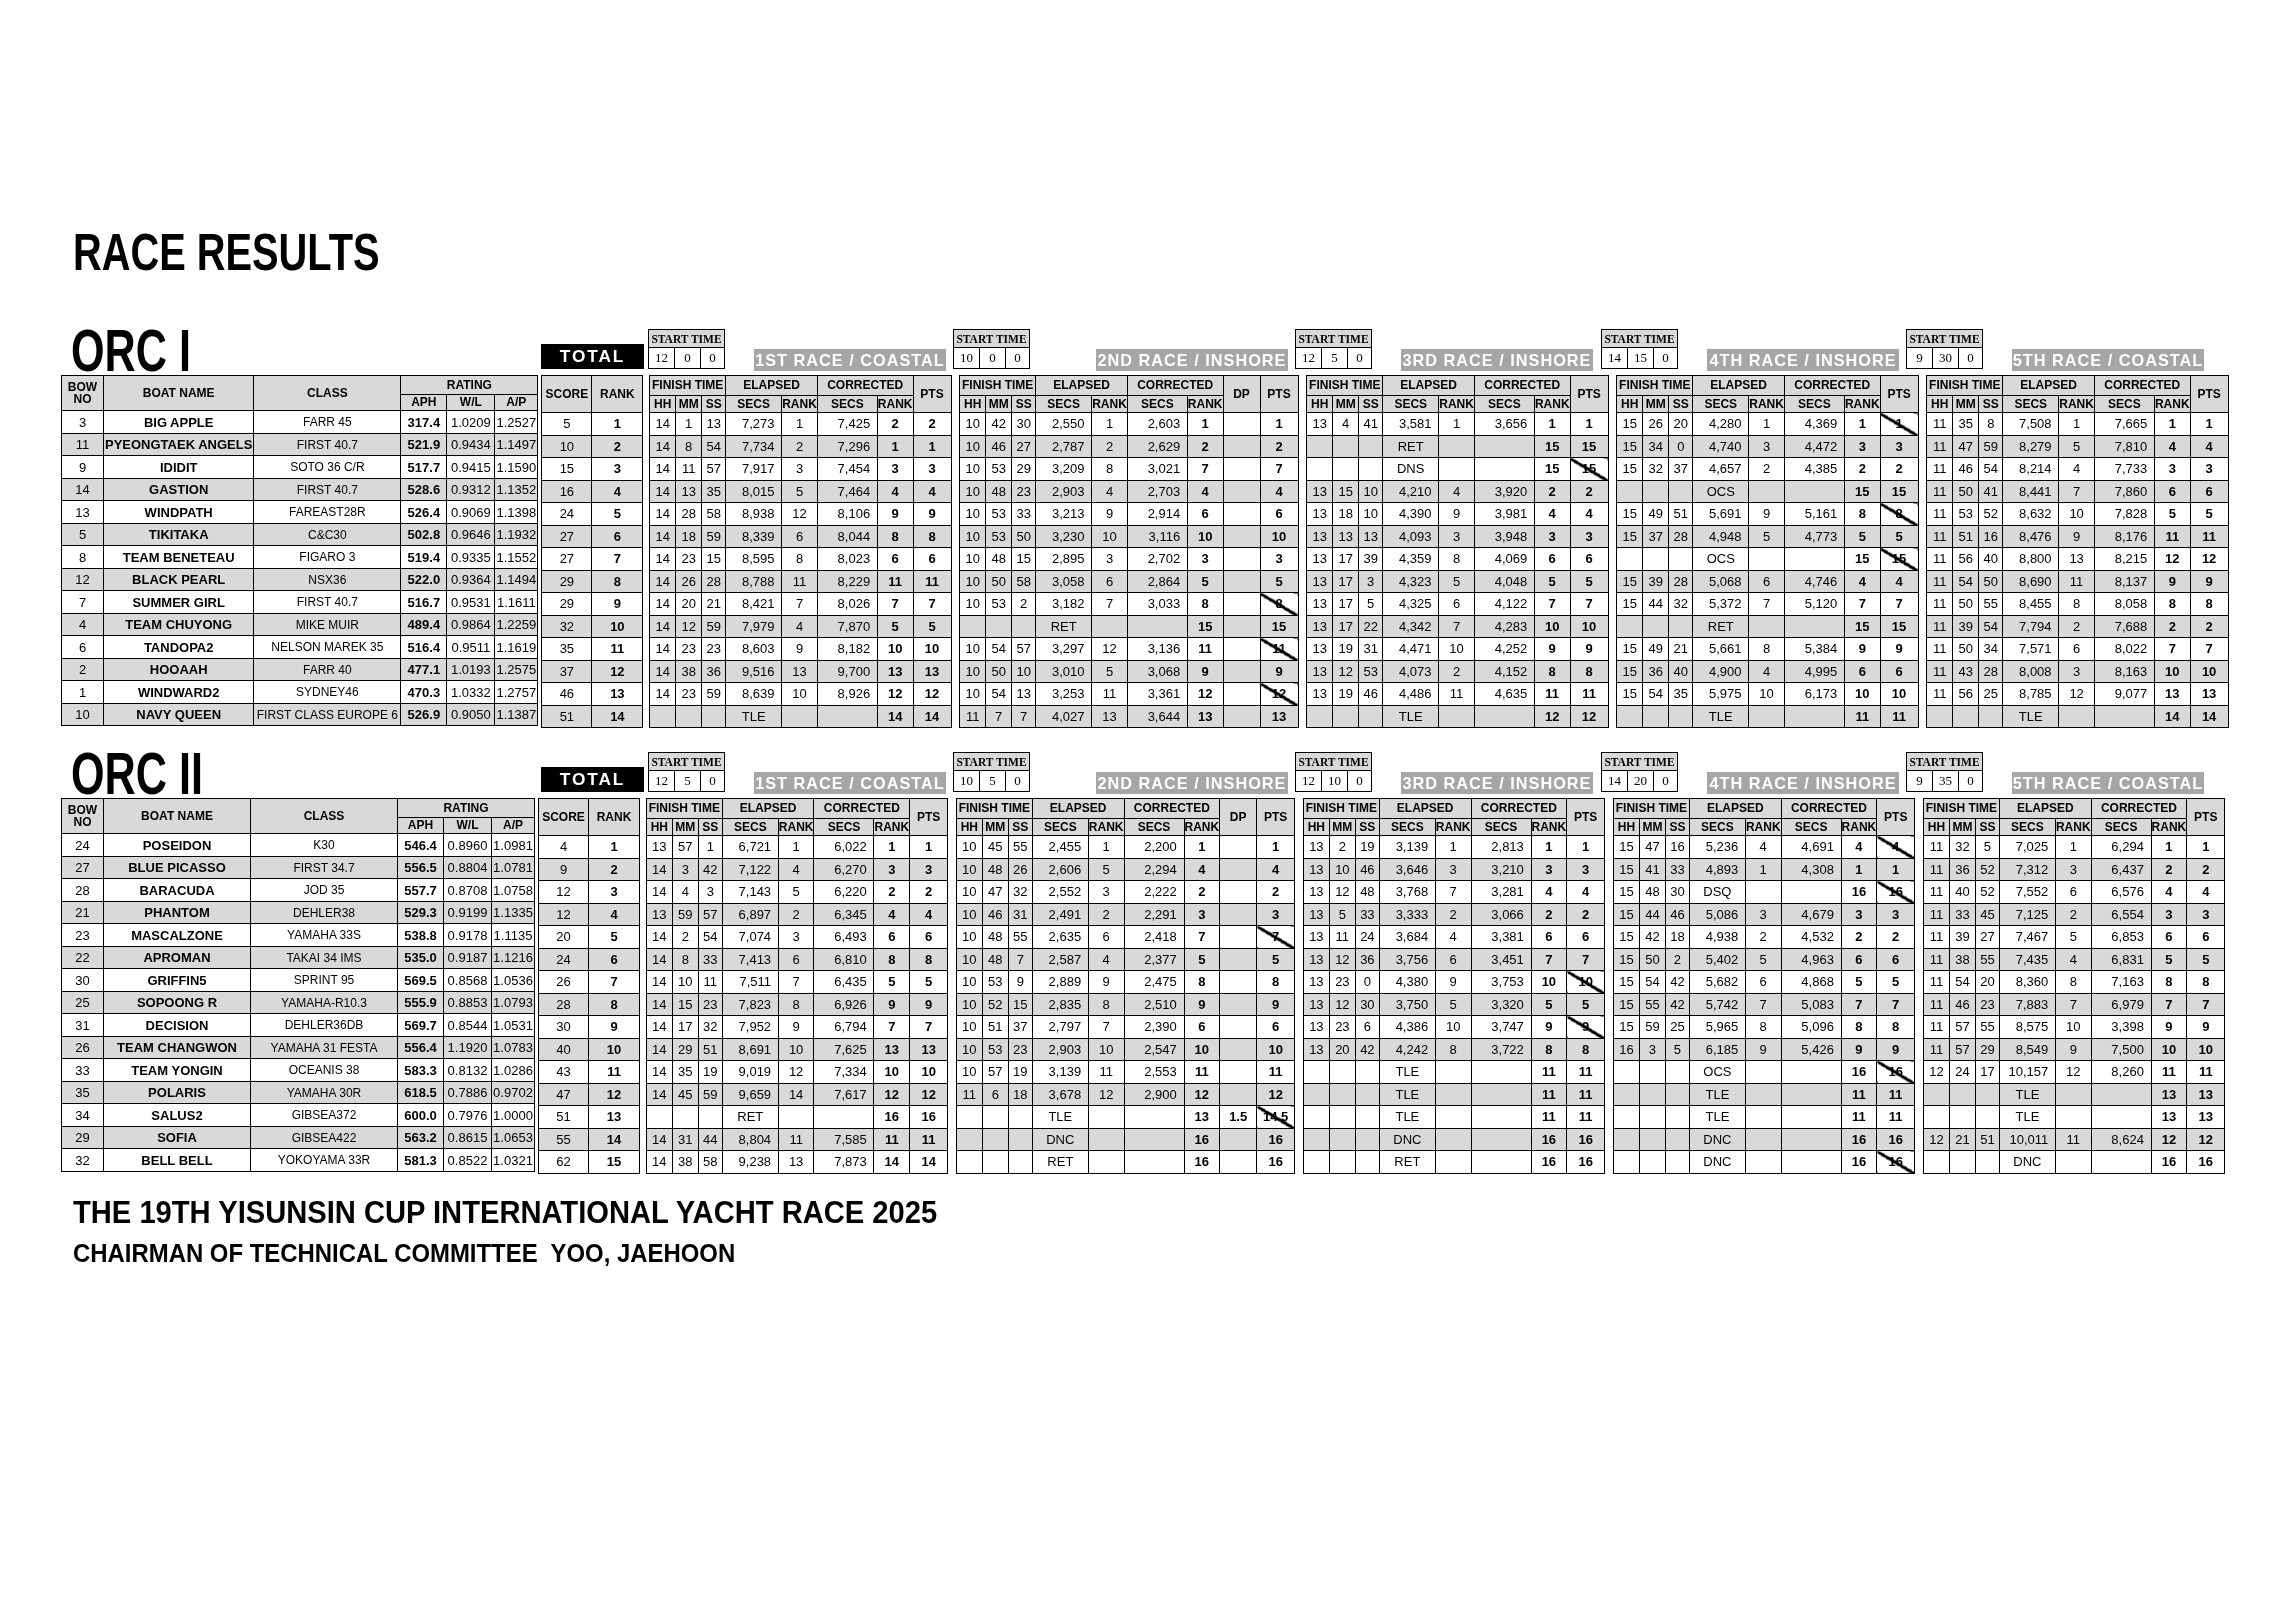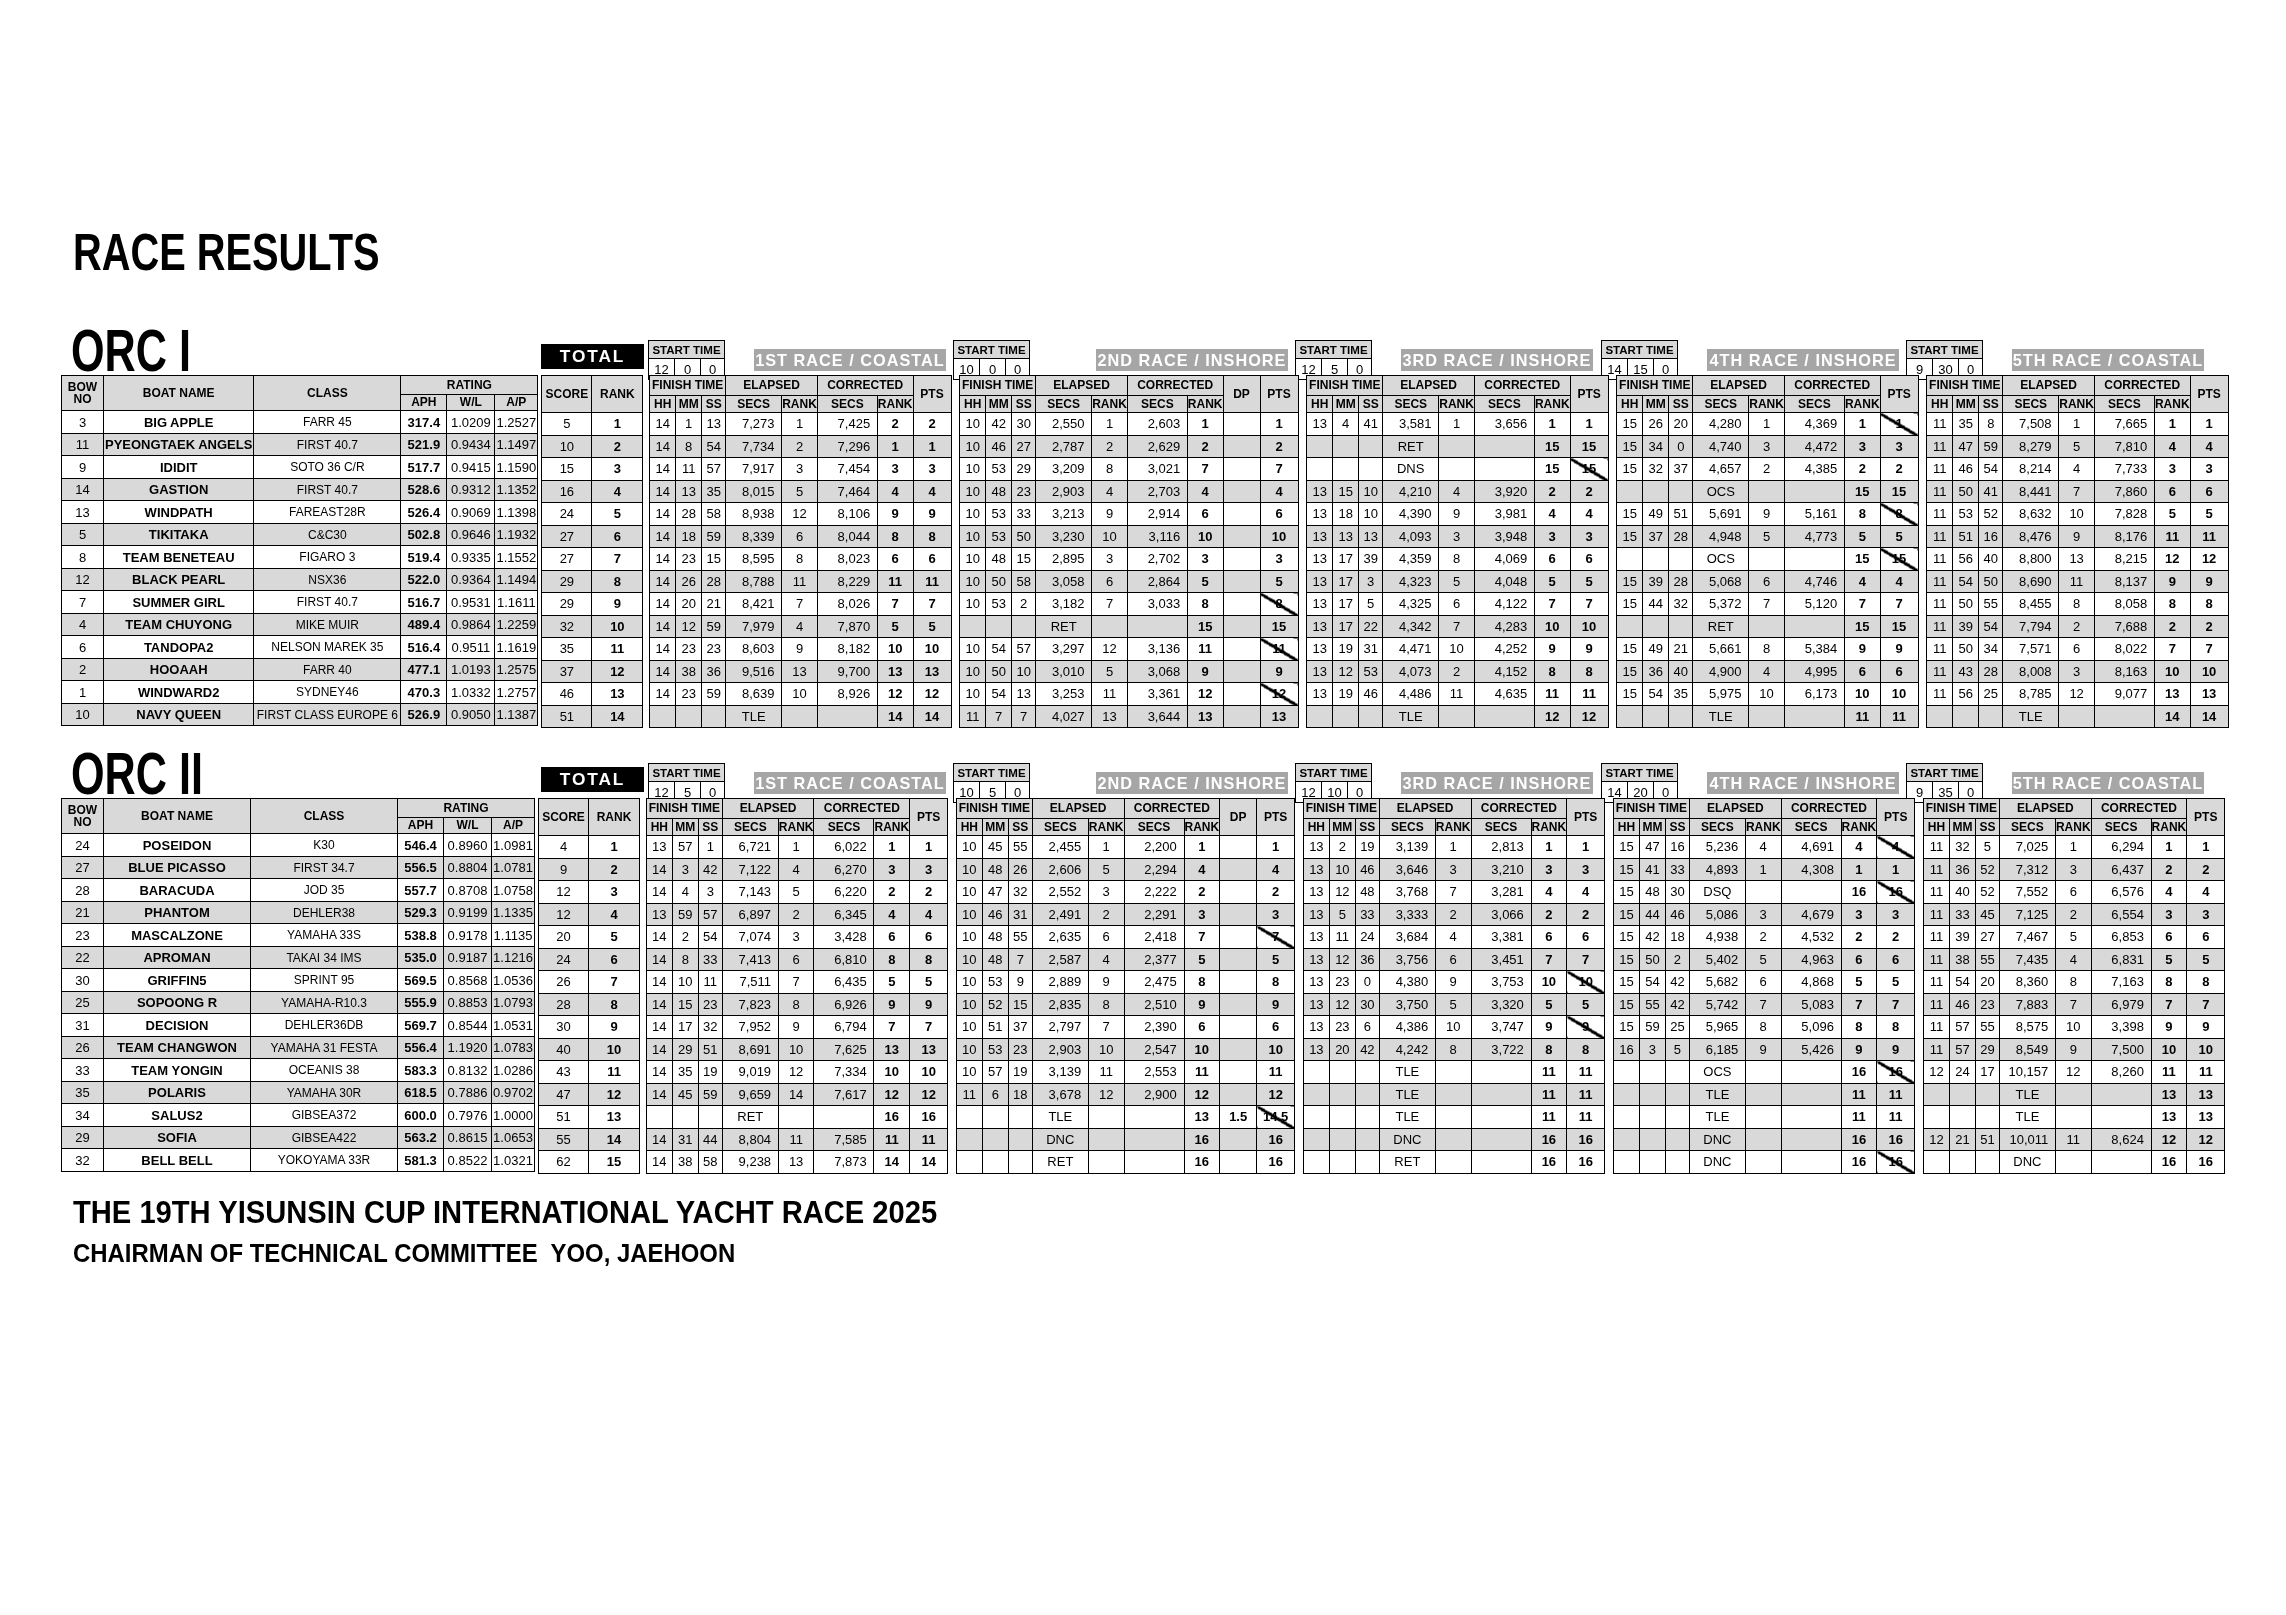--- a/index.html
+++ b/index.html
@@ -12,21 +12,21 @@
   .title{position:absolute;left:73px;top:227px;font-size:51px;font-weight:700;line-height:1;transform:scaleX(0.78);transform-origin:left top;white-space:nowrap;letter-spacing:0;}
 
   .sec{position:absolute;left:61px;width:2219px;}
   .sec-1{top:325px;height:419px;}
   .sec-2{top:748px;height:438px;}
   .sec-heading{position:absolute;left:9.6px;top:-3.8px;font-size:60px;font-weight:700;line-height:1;transform:scaleX(0.72);transform-origin:left top;white-space:nowrap;}
 
   .total-box{position:absolute;left:480px;top:19px;width:103px;height:25px;line-height:25px;background:#000;color:#fff;font-size:17.3px;font-weight:700;text-align:center;letter-spacing:1.9px;}
   .banner{position:absolute;top:24px;height:22px;line-height:22px;background:var(--banner);color:#fff;font-weight:700;font-size:16.3px;text-align:center;letter-spacing:1px;white-space:nowrap;}
 
-  table.startbox{position:absolute;top:15px;border-collapse:collapse;table-layout:fixed;border:1.9px solid #000;background:#e5e5e5;}
+  table.startbox{position:absolute;top:4px;border-collapse:collapse;table-layout:fixed;border:1.9px solid #000;background:#e5e5e5;font-family:Liberation Serif, serif;}
   table.startbox th{background:var(--hdr);border:1px solid #000;font-size:11.5px;font-weight:700;height:17.3px;padding:0;letter-spacing:0;}
   table.startbox td{border:1px solid #000;font-size:13px;text-align:center;height:20px;padding:0;background:#fff;}
 
   .blocks{position:absolute;left:0;top:50px;display:flex;align-items:flex-start;}
   table.blk{border-collapse:collapse;table-layout:fixed;border:1.9px solid #000;background:#fff;}
   .ml6{margin-left:5.8px;} .ml7{margin-left:3px;} .ml8{margin-left:7.7px;}
   table.blk th{background:var(--hdr);border:1px solid #000;font-size:12px;font-weight:700;padding:0;line-height:1.05;text-align:center;}
   table.blk th.h1{height:18px;}
   table.blk th.h2{height:15.4px;}
   table.blk th.tall{height:36px;}
@@ -1620,21 +1620,21 @@
               <td class="num">6,345</td>
               <td class="b">4</td>
               <td class="b">4</td>
             </tr>
             <tr>
               <td>14</td>
               <td>2</td>
               <td>54</td>
               <td class="num">7,074</td>
               <td>3</td>
-              <td class="num">3,428</td>
+              <td class="num">6,493</td>
               <td class="b">6</td>
               <td class="b">6</td>
             </tr>
             <tr class="alt">
               <td>14</td>
               <td>8</td>
               <td>33</td>
               <td class="num">7,413</td>
               <td>6</td>
               <td class="num">6,810</td>

